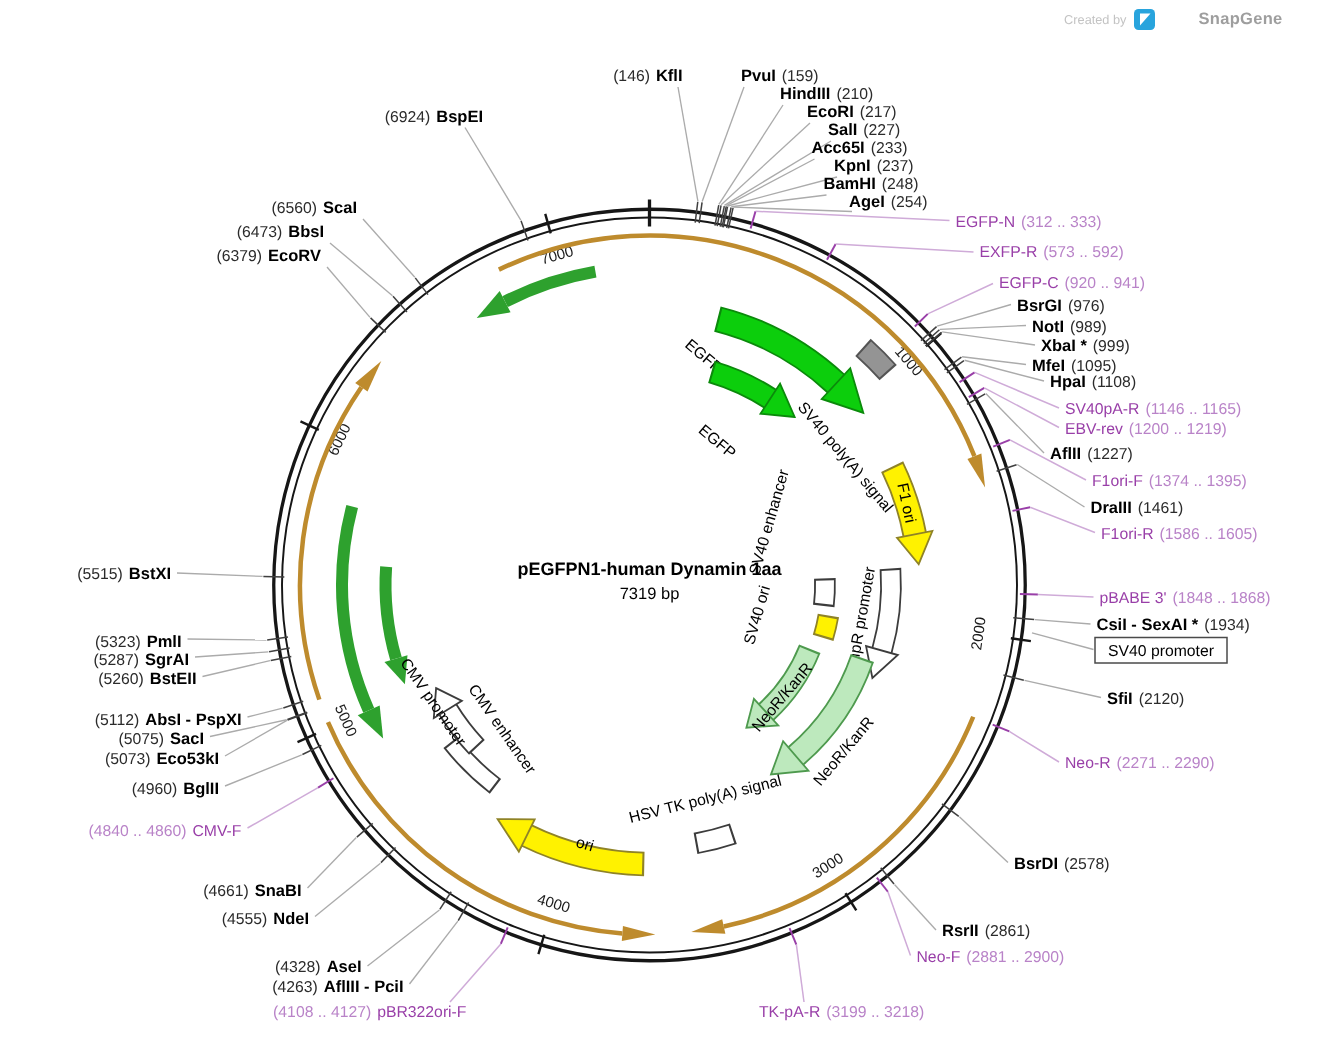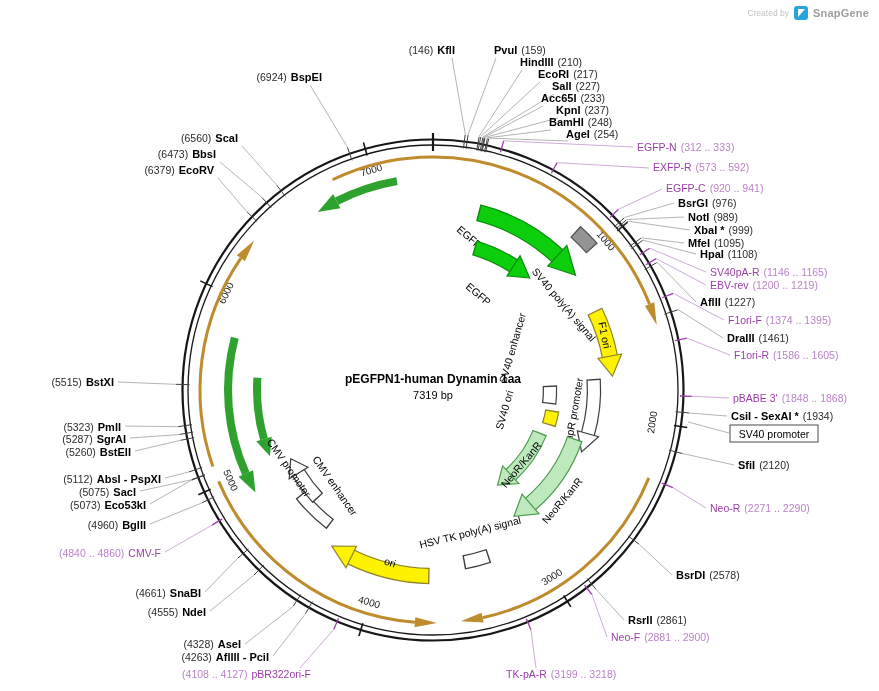--- a/index.html
+++ b/index.html
@@ -8,26 +8,26 @@
   svg text{font-family:"Liberation Sans","DejaVu Sans",sans-serif;}
   .ename{font-weight:bold;font-size:11px;fill:#000;}
   .epos{font-size:10.5px;fill:#2b2b2b;}
   .pname{font-size:10.5px;fill:#993FA8;}
   .prange{font-size:10.5px;fill:#B983C8;}
   .flabel{font-size:10.5px;fill:#000;}
   .ticklabel{font-size:10px;fill:#1a1a1a;}
   .title-main{font-size:12px;font-weight:bold;fill:#000;}
   .title-size{font-size:11px;fill:#000;}
   .boxlabel{font-size:10.5px;fill:#000;}
-  .brand{position:absolute;top:6px;right:10px;display:flex;align-items:center;gap:5px;text-align:right;}
+  .brand{position:absolute;top:6px;right:24px;display:flex;align-items:center;gap:5px;text-align:right;}
   .created{font-size:8.5px;color:#C3C3C3;}
   .logo{width:14px;height:14px;border-radius:3px;background:#28A4DD;display:inline-block;position:relative;}
   .logo::after{content:"";position:absolute;left:4px;top:3px;width:0;height:0;
                border-left:7px solid #fff;border-bottom:8px solid transparent;}
-  .brandname{font-size:11px;color:#9E9E9E;font-weight:bold;letter-spacing:.2px;}
+  .brandname{font-size:11px;color:#9E9E9E;font-weight:bold;letter-spacing:.2px;margin-left:24px;}
 </style>
 </head>
 <body>
 
 <div id="stage">
   <svg id="map" width="879" height="691" viewBox="0 0 879 691">
     <text class="title-main" x="433" y="383" text-anchor="middle">pEGFPN1-human Dynamin 1aa</text>
     <text class="title-size" x="433" y="399" text-anchor="middle">7319 bp</text>
   <circle cx="433" cy="390" r="250.5" fill="none" stroke="#161616" stroke-width="2.2"></circle>
       <circle cx="433" cy="390" r="245" fill="none" stroke="#161616" stroke-width="1.3"></circle>

